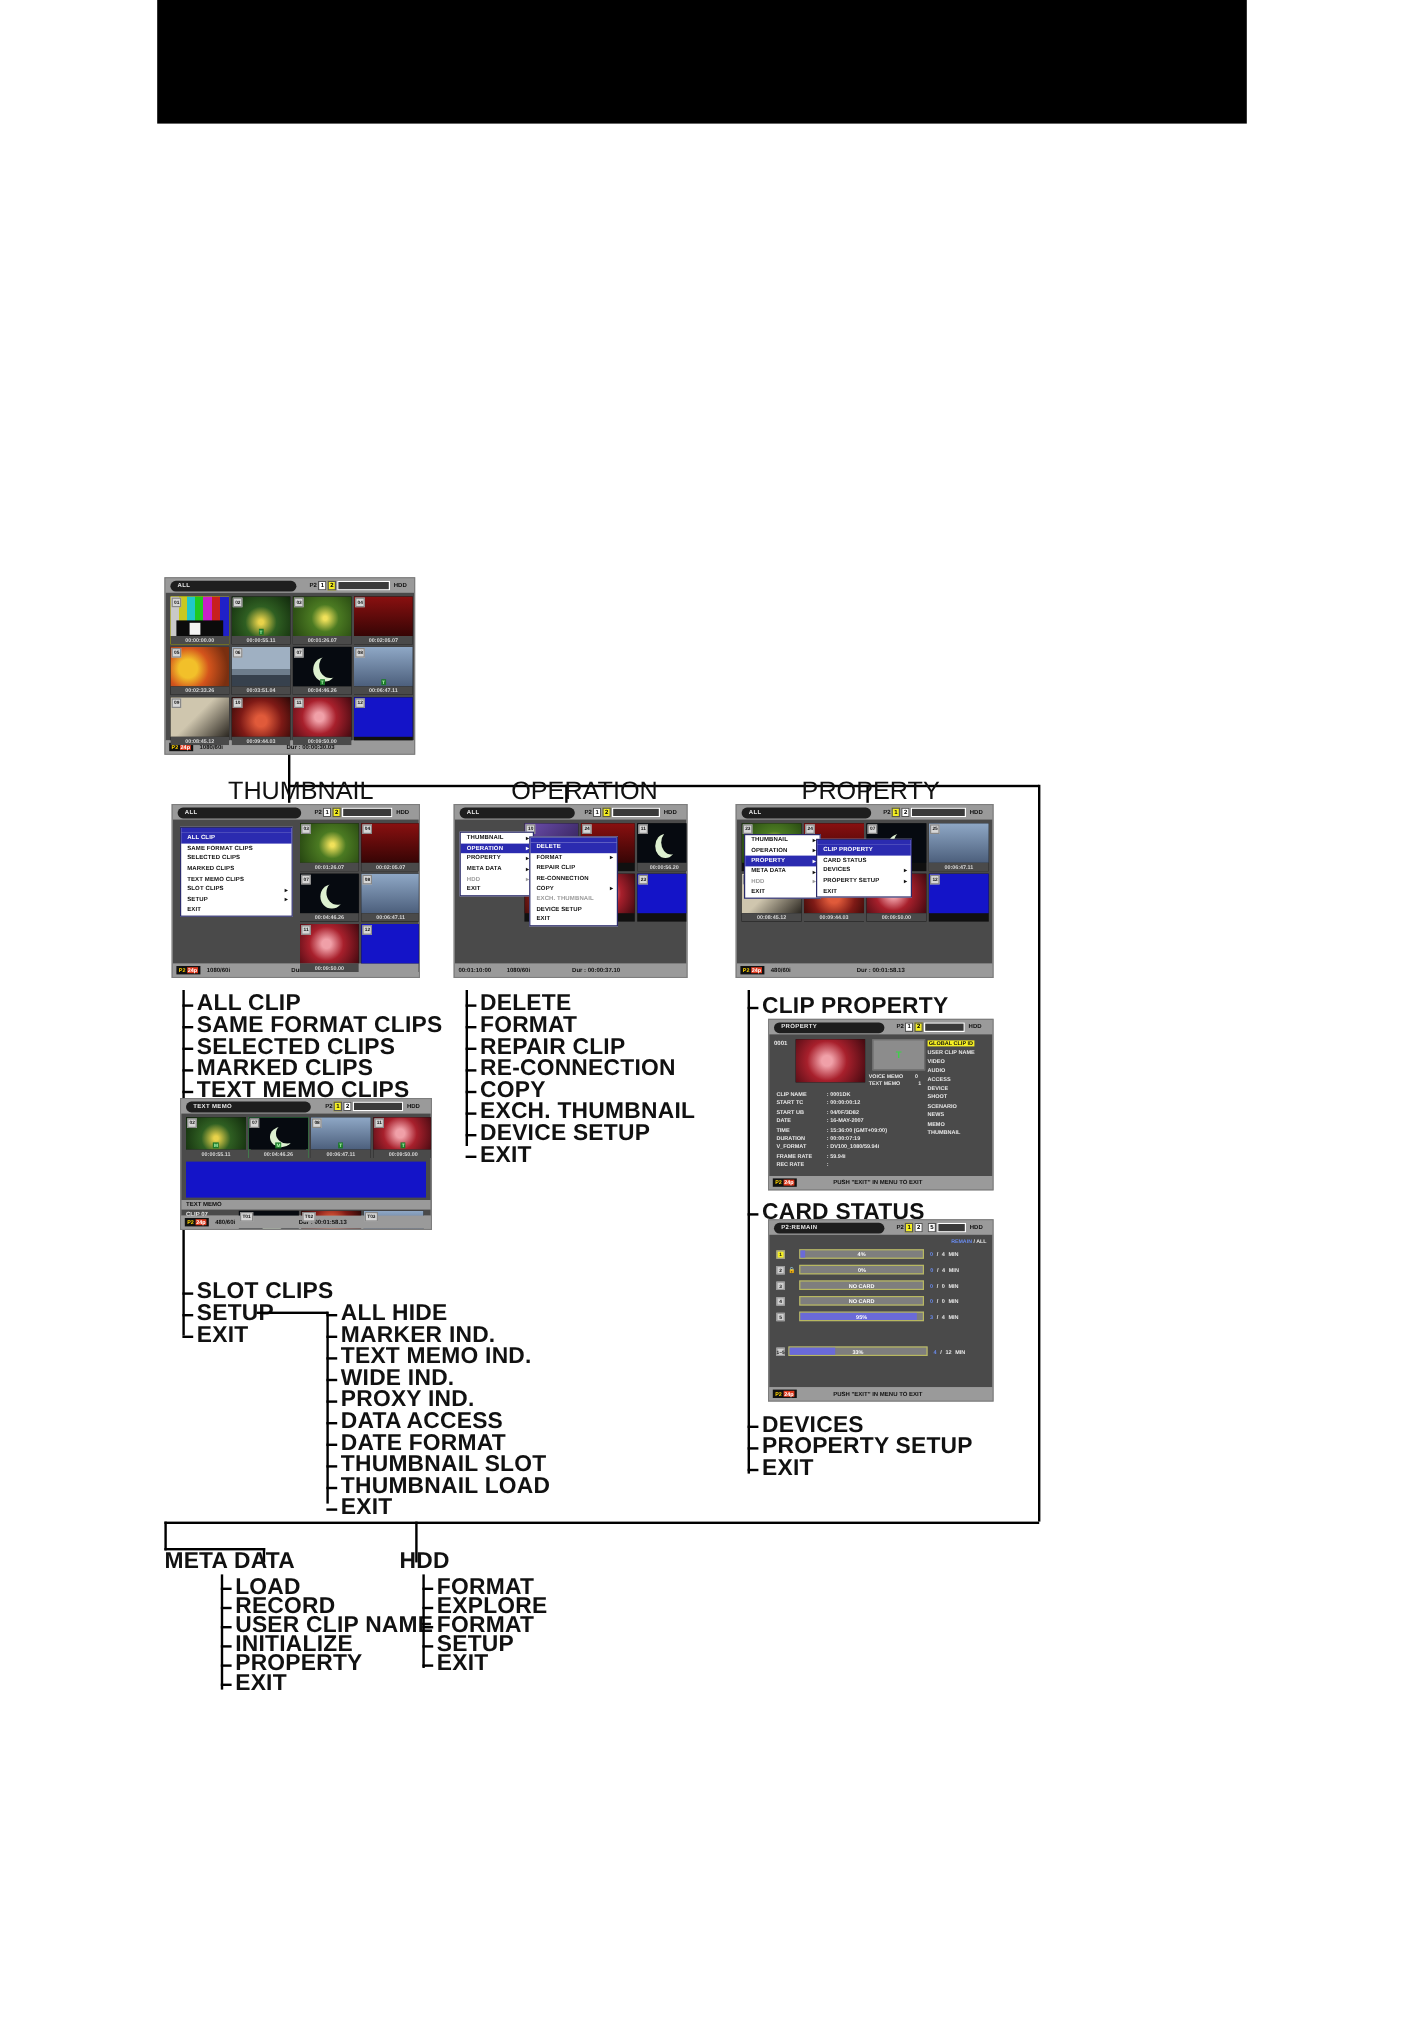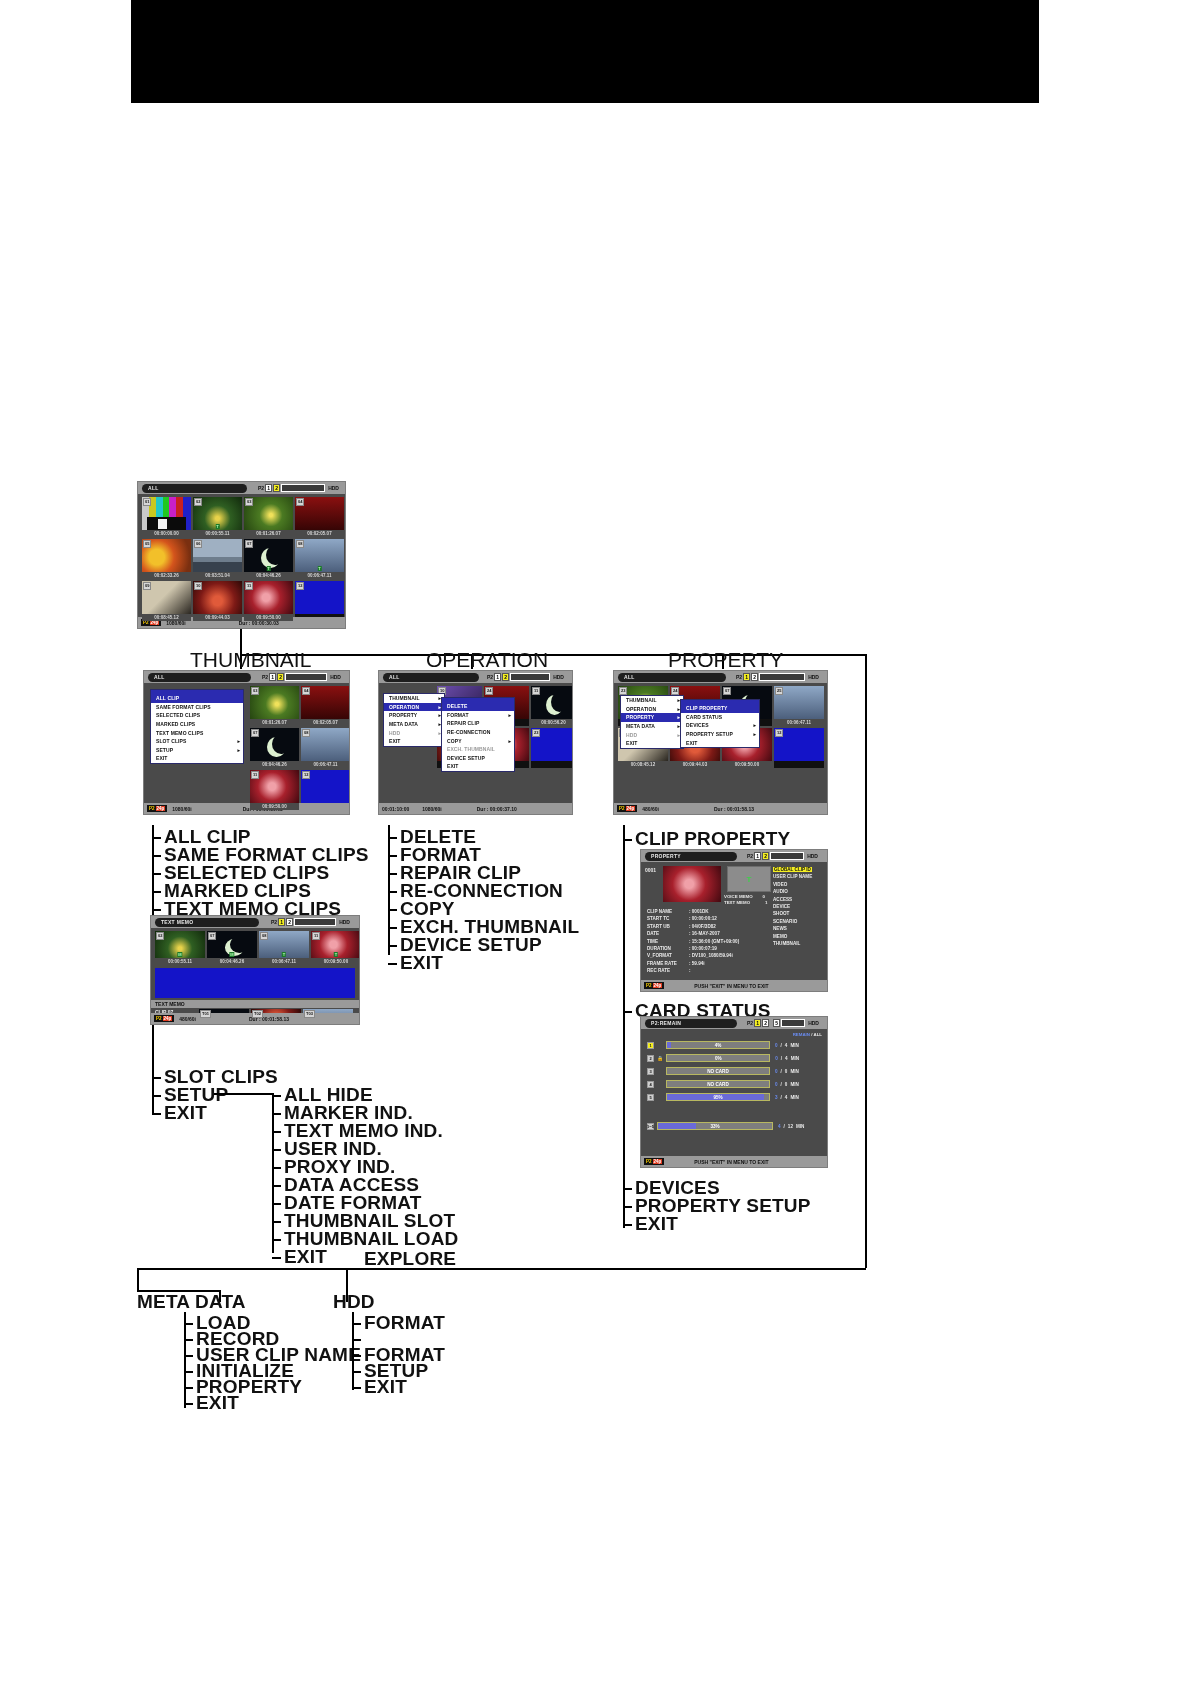--- a/index.html
+++ b/index.html
@@ -654,21 +654,21 @@
 
 <div class="rule-h" style="left:214px; top:1093px; width:59px;"></div>
 <div class="rule-v" style="left:272px; top:1093px; height:160px;"></div>
 <div id="tree-setup">
     <div class="tree-label" style="left: 284px; top: 1084px;">ALL HIDE</div>
     <div class="rule-h" style="left: 272px; top: 1095px; width: 9px;"></div>
     <div class="tree-label" style="left: 284px; top: 1102px;">MARKER IND.</div>
     <div class="rule-h" style="left: 272px; top: 1113px; width: 9px;"></div>
     <div class="tree-label" style="left: 284px; top: 1120px;">TEXT MEMO IND.</div>
     <div class="rule-h" style="left: 272px; top: 1131px; width: 9px;"></div>
-    <div class="tree-label" style="left: 284px; top: 1138px;">USER IND.</div>
+    <div class="tree-label" style="left: 284px; top: 1138px;">WIDE IND.</div>
     <div class="rule-h" style="left: 272px; top: 1149px; width: 9px;"></div>
     <div class="tree-label" style="left: 284px; top: 1156px;">PROXY IND.</div>
     <div class="rule-h" style="left: 272px; top: 1167px; width: 9px;"></div>
     <div class="tree-label" style="left: 284px; top: 1174px;">DATA ACCESS</div>
     <div class="rule-h" style="left: 272px; top: 1185px; width: 9px;"></div>
     <div class="tree-label" style="left: 284px; top: 1192px;">DATE FORMAT</div>
     <div class="rule-h" style="left: 272px; top: 1203px; width: 9px;"></div>
     <div class="tree-label" style="left: 284px; top: 1210px;">THUMBNAIL SLOT</div>
     <div class="rule-h" style="left: 272px; top: 1221px; width: 9px;"></div>
     <div class="tree-label" style="left: 284px; top: 1228px;">THUMBNAIL LOAD</div>
@@ -921,21 +921,21 @@
     <div class="tree-label" style="left: 196px; top: 1376px;">PROPERTY</div>
     <div class="rule-h" style="left: 184px; top: 1387px; width: 9px;"></div>
     <div class="tree-label" style="left: 196px; top: 1392px;">EXIT</div>
     <div class="rule-h" style="left: 184px; top: 1403px; width: 9px;"></div>
   </div>
 
 <div class="rule-v" style="left:352px; top:1312px; height:78px;"></div>
 <div id="tree-hdd">
     <div class="tree-label" style="left: 364px; top: 1312px;">FORMAT</div>
     <div class="rule-h" style="left: 352px; top: 1323px; width: 9px;"></div>
-    <div class="tree-label" style="left: 364px; top: 1248px;">EXPLORE</div>
+    <div class="tree-label" style="left: 364px; top: 1328px;">EXPLORE</div>
     <div class="rule-h" style="left: 352px; top: 1339px; width: 9px;"></div>
     <div class="tree-label" style="left: 364px; top: 1344px;">FORMAT</div>
     <div class="rule-h" style="left: 352px; top: 1355px; width: 9px;"></div>
     <div class="tree-label" style="left: 364px; top: 1360px;">SETUP</div>
     <div class="rule-h" style="left: 352px; top: 1371px; width: 9px;"></div>
     <div class="tree-label" style="left: 364px; top: 1376px;">EXIT</div>
     <div class="rule-h" style="left: 352px; top: 1387px; width: 9px;"></div>
   </div>
 
 </body></html>

